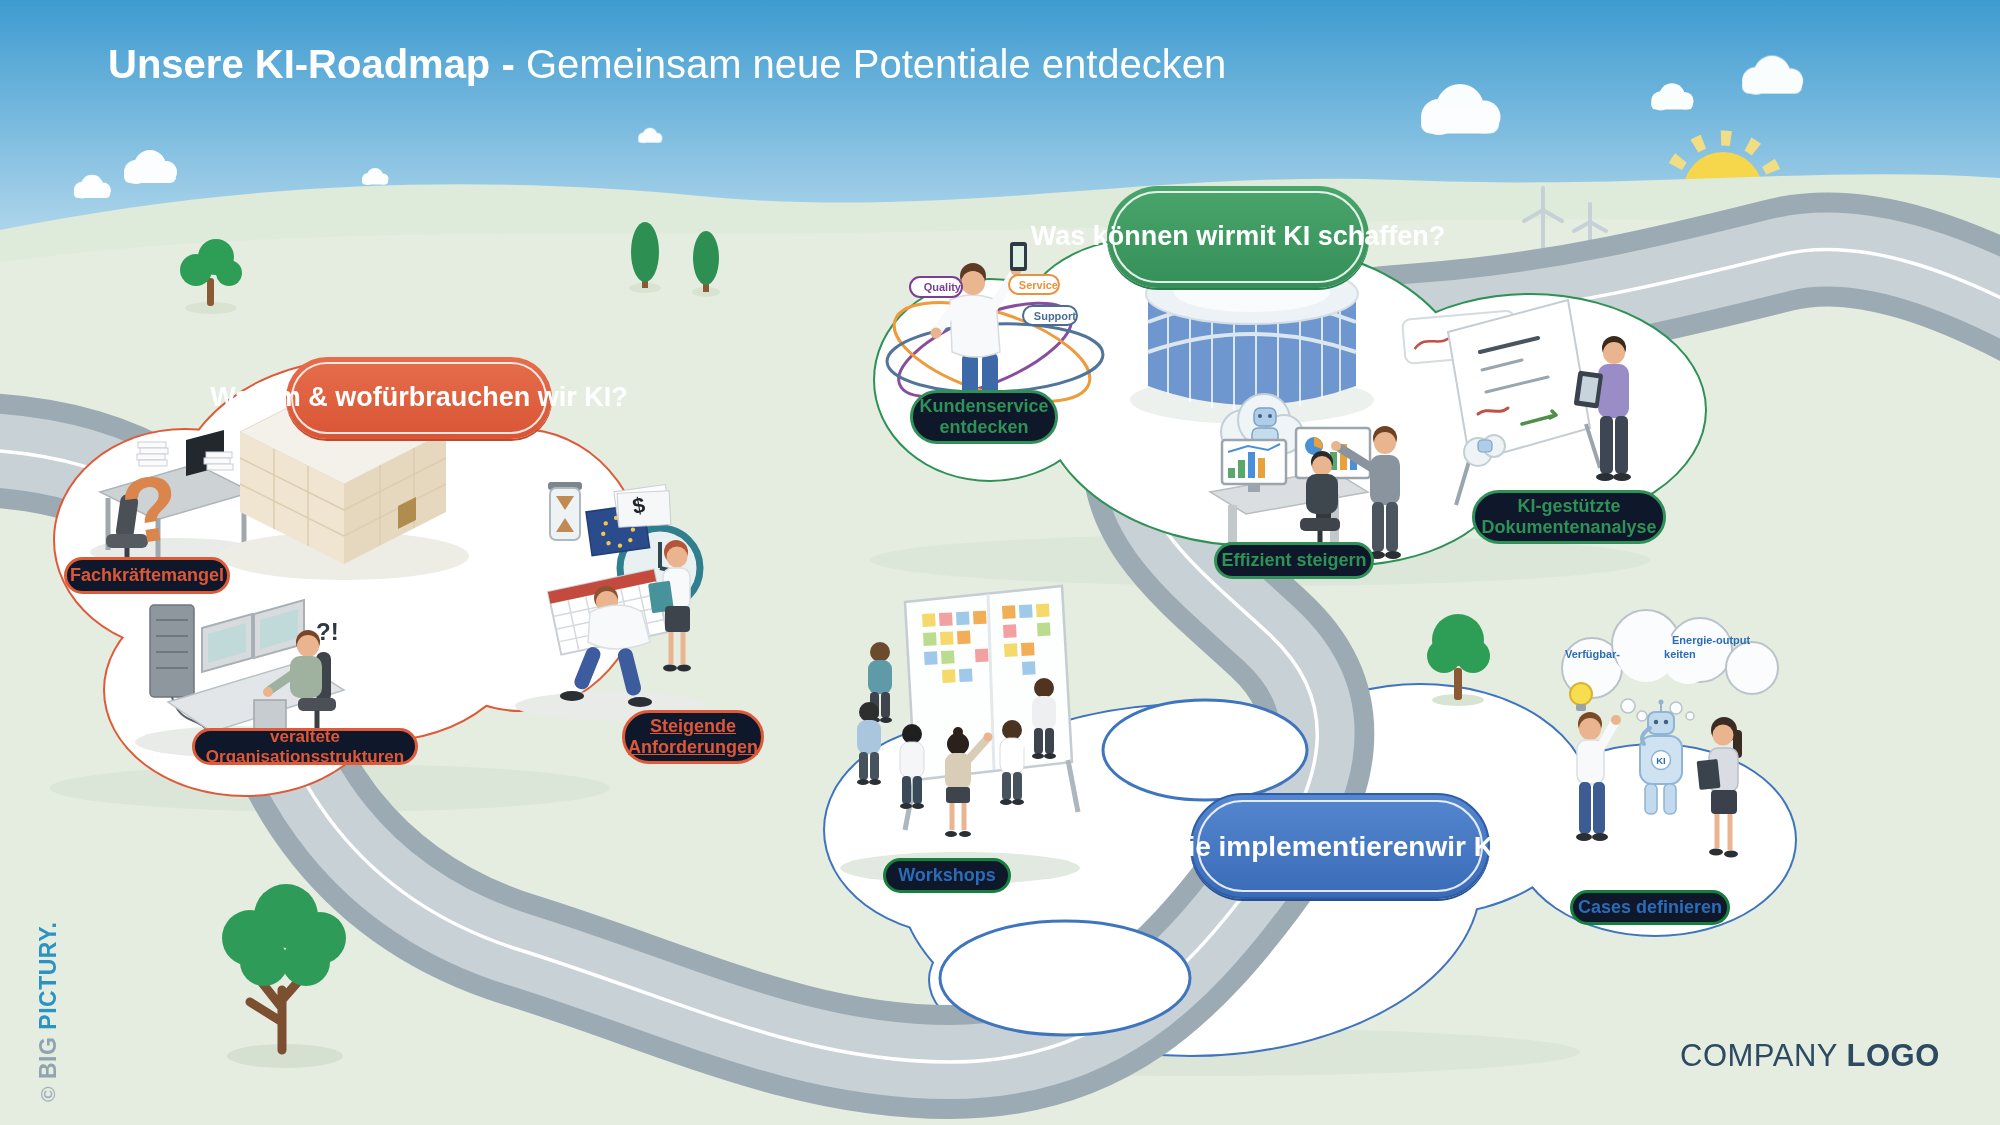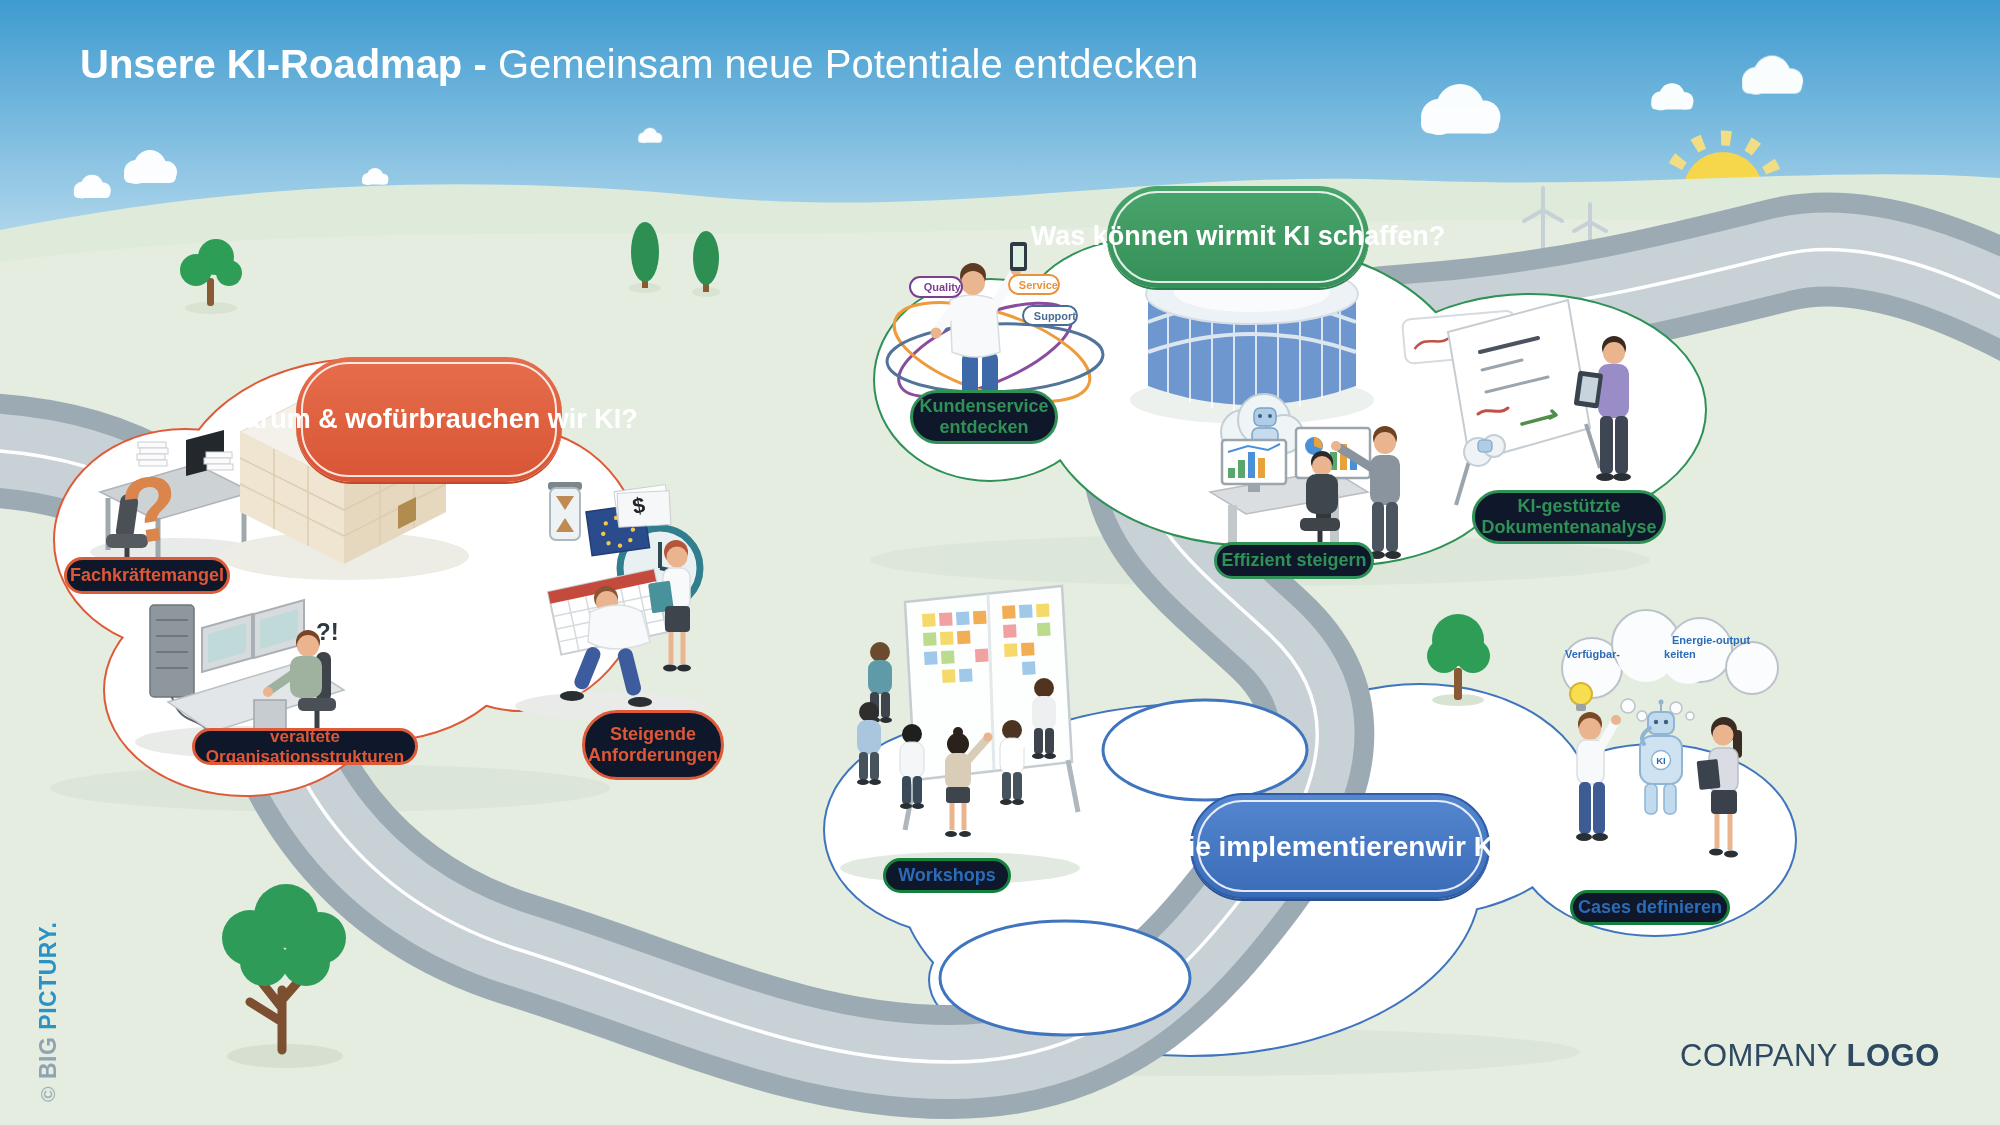--- a/index.html
+++ b/index.html
@@ -1,21 +1,21 @@
 <!DOCTYPE html>
 <html><head>
 <meta charset="utf-8">
 <style>
   html,body{margin:0;padding:0;}
   body{width:2000px;height:1125px;position:relative;overflow:hidden;
        font-family:"Liberation Sans",sans-serif;background:#E4ECDF;}
   #scene{position:absolute;left:0;top:0;}
 
   .title{position:absolute;left:80px;top:42px;color:#fff;font-size:40px;white-space:nowrap;}
-  .title .b{font-weight:bold;}
+  .title .b{font-weight:bold;margin-left:28px;}
   .title .r{font-weight:normal;}
 
   .bubble{position:absolute;border-radius:56px;color:#fff;font-weight:bold;
           display:flex;flex-direction:row;align-items:center;justify-content:center;
           text-align:center;line-height:1.25;box-sizing:border-box;}
   .bubble::before{content:"";position:absolute;inset:5px;border:2px solid rgba(255,255,255,.85);
           border-radius:48px;pointer-events:none;}
   .bubble.orange{background:linear-gradient(180deg,#E66E4C,#D85535);box-shadow:0 2px 0 #C24A2C;}
   .bubble.green{background:linear-gradient(180deg,#4AA56C,#349058);box-shadow:0 2px 0 #2B7F4C;}
   .bubble.blue{background:linear-gradient(180deg,#5587D0,#3A6BB7);border:2px solid #2E5CA6;box-shadow:0 2px 0 #27508F;}
@@ -641,41 +641,41 @@
   <text x="316" y="640" font-size="24" font-weight="bold" fill="#30383F">?!</text>
   <text transform="translate(634,514) rotate(-10)" font-size="22" font-weight="bold" fill="#1E242A">$</text>
   <text x="1661" y="764" text-anchor="middle" font-size="9.5" font-weight="bold" fill="#2B6CB8">KI</text>
 </svg>
 
 <div class="title">
   <span class="b">Unsere KI-Roadmap -</span>
   <span class="r"> </span><span class="r">Gemeinsam neue Potentiale entdecken</span>
 </div>
 
-<div class="bubble orange" style="left:296px;top:357px;width:266px;height:125px;font-size:27px;">
+<div class="bubble orange" style="left:286px;top:357px;width:266px;height:82px;font-size:27px;">
   <span>Warum &amp; wofür</span>
   <span>brauchen wir KI?</span>
 </div>
 <div class="bubble green" style="left:1107px;top:186px;width:262px;height:102px;font-size:27px;">
   <span>Was können wir</span>
   <span>mit KI schaffen?</span>
 </div>
 <div class="bubble blue" style="left:1190px;top:793px;width:300px;height:106px;font-size:28px;">
   <span>Wie implementieren</span>
   <span>wir Ki?</span>
 </div>
 
 <div class="tag orange" style="left:64px;top:557px;width:166px;height:37px;">
   <span>Fachkräftemangel</span>
 </div>
 <div class="tag orange" style="left:192px;top:728px;width:226px;height:37px;font-size:17px;">
   <span>veraltete</span>
   <span>Organisationsstrukturen</span>
 </div>
-<div class="tag orange" style="left:582px;top:710px;width:142px;height:70px;">
+<div class="tag orange" style="left:622px;top:710px;width:142px;height:54px;text-decoration:underline;">
   <span>Steigende</span>
   <span>Anforderungen</span>
 </div>
 
 <div class="tag green" style="left:910px;top:390px;width:148px;height:54px;">
   <span>Kundenservice</span>
   <span>entdecken</span>
 </div>
 <div class="tag green" style="left:1214px;top:542px;width:160px;height:37px;">
   <span>Effizient steigern</span>

